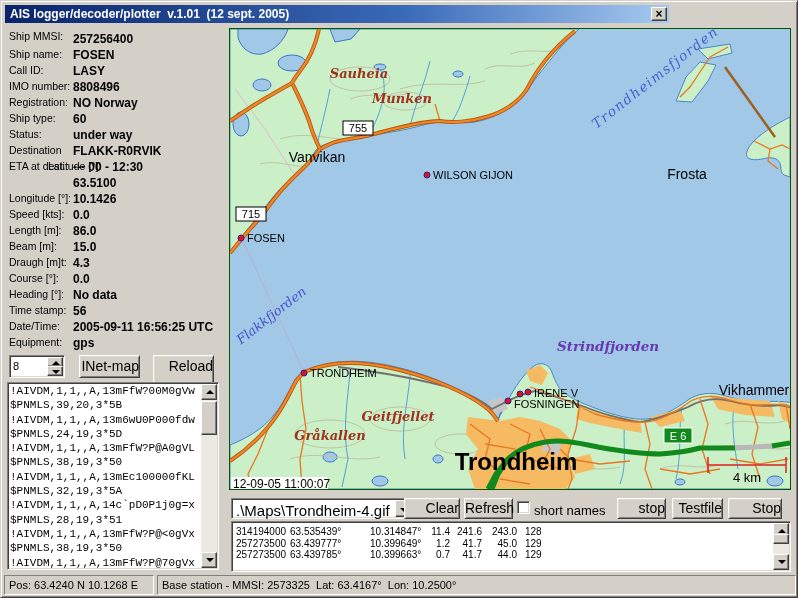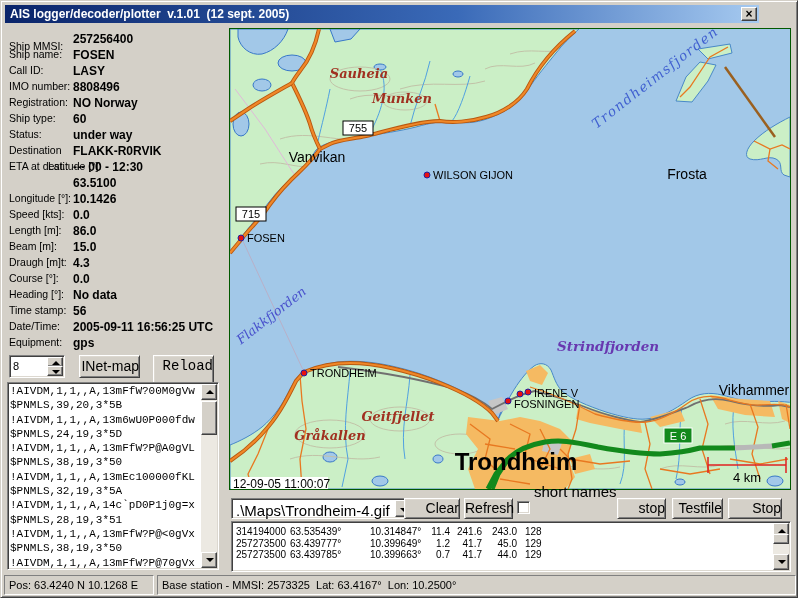--- a/index.html
+++ b/index.html
@@ -1,20 +1,20 @@
 <!DOCTYPE html>
 <html><head>
 <meta charset="utf-8">
 <style>
 *{margin:0;padding:0;box-sizing:border-box;}
 body{width:798px;height:598px;overflow:hidden;font-family:"Liberation Sans",sans-serif;}
 .window{position:absolute;left:0;top:0;width:798px;height:598px;background:#d4d0c8;
  border:1px solid;border-color:#d4d0c8 #404040 #404040 #d4d0c8;
  box-shadow:inset 1px 1px 0 #ffffff, inset -1px -1px 0 #808080;}
-.titlebar{position:absolute;left:4px;top:4px;width:754px;height:18px;
+.titlebar{position:absolute;left:4px;top:4px;width:664px;height:18px;
  background:linear-gradient(90deg,#0a246a 0%,#3a6ab8 60%,#a6caf0 100%);
  color:#fff;font-weight:bold;font-size:12px;line-height:18px;}
 .titletext{position:absolute;left:5px;top:0;white-space:pre;}
 .closebtn{position:absolute;right:2px;top:2px;width:16px;height:14px;background:#d4d0c8;
  border:1px solid;border-color:#fff #404040 #404040 #fff;box-shadow:inset -1px -1px 0 #808080;
  font:bold 12px "Liberation Sans",sans-serif;text-align:center;line-height:12px;color:#000;}
 .label{position:absolute;font-size:10.5px;color:#000;white-space:nowrap;}
 .value{position:absolute;font-size:12px;font-weight:bold;color:#000;white-space:nowrap;}
 .bevel-out{border:1px solid;border-color:#fff #404040 #404040 #fff;box-shadow:inset 1px 1px 0 #dcd8d0, inset -1px -1px 0 #808080;background:#d4d0c8;}
 .bevel-in{border:1px solid;border-color:#808080 #fff #fff #808080;box-shadow:inset 1px 1px 0 #404040, inset -1px -1px 0 #dcd8d0;}
@@ -47,21 +47,21 @@
 </head>
 <body>
 
 <div class="window">
   <div class="titlebar">
       <span class="titletext">AIS logger/decoder/plotter  v.1.01  (12 sept. 2005)</span>
       <div class="closebtn">×</div>
     </div>
 
   <div id="fields">
-      <div class="label" style="left: 8px; top: 39px;">Ship MMSI:</div>
+      <div class="label" style="left: 8px; top: 29px;">Ship MMSI:</div>
       <div class="value" style="left: 72px; top: 31px;">257256400</div>
       <div class="label" style="left: 8px; top: 47px;">Ship name:</div>
       <div class="value" style="left: 72px; top: 47px;">FOSEN</div>
       <div class="label" style="left: 8px; top: 63px;">Call ID:</div>
       <div class="value" style="left: 72px; top: 63px;">LASY</div>
       <div class="label" style="left: 8px; top: 79px;">IMO number:</div>
       <div class="value" style="left: 72px; top: 79px;">8808496</div>
       <div class="label" style="left: 8px; top: 95px;">Registration:</div>
       <div class="value" style="left: 72px; top: 95px;">NO Norway</div>
       <div class="label" style="left: 8px; top: 111px; text-align: right;">Ship type:</div>
@@ -101,21 +101,21 @@
     <span class="spinbtns">
       <span class="spinbtn" style="top:0">
           <span class="tri-up"></span>
         </span>
       <span class="spinbtn" style="top:9px">
           <span class="tri-down"></span>
         </span>
     </span>
   </div>
   <div class="btn bevel-out" style="left:78px;top:354px;width:61px;height:23px;line-height:21px;">INet-map</div>
-  <div class="btn bevel-out" style="left:152px;top:354px;width:61px;height:31px;line-height:21px;font-family:Liberation Mono, monospace;">Reload</div>
+  <div class="btn bevel-out" style="left:152px;top:354px;width:61px;height:31px;line-height:21px;">Reload</div>
 
   <div class="listbox bevel-in">
     <div class="nmea" id="nmea">!AIVDM,1,1,,A,13mFfW?00M0gVw
 $PNMLS,39,20,3*5B
 !AIVDM,1,1,,A,13m6wU0P000fdw
 $PNMLS,24,19,3*5D
 !AIVDM,1,1,,A,13mFfW?P@A0gVL
 $PNMLS,38,19,3*50
 !AIVDM,1,1,,A,13mEc100000fKL
 $PNMLS,32,19,3*5A
@@ -308,21 +308,21 @@
 
   <div class="combobox bevel-in">
     <span class="txt">.\Maps\Trondheim-4.gif</span>
     <span class="drop">
         <span class="tri-down" style="top:7px;left:4px"></span>
       </span>
   </div>
   <div class="btn bevel-out" style="left:403px;top:497px;width:56px;height:21px;line-height:19px;">Clear</div>
   <div class="btn bevel-out" style="left:463px;top:497px;width:49px;height:21px;line-height:19px;">Refresh</div>
   <div class="checkbox bevel-in"></div>
-  <div class="label" style="left:533px;top:482px;font-size:15px;">short names</div>
+  <div class="label" style="left:533px;top:502px;font-size:13px;">short names</div>
   <div class="btn bevel-out" style="left:616px;top:497px;width:49px;height:21px;line-height:19px;">stop</div>
   <div class="btn bevel-out" style="left:671px;top:497px;width:51px;height:21px;line-height:19px;">Testfile</div>
   <div class="btn bevel-out" style="left:727px;top:497px;width:54px;height:21px;line-height:19px;">Stop</div>
 
   <div class="tablebox bevel-in">
     <div id="tablerows">
         <div class="trow" style="top: 4px;">
           <span class="tcell" style="left: 4px; text-align: right;">314194000</span>
           <span class="tcell" style="left: 58px;">63.535439°</span>
           <span class="tcell" style="left: 138px;">10.314847°</span>

